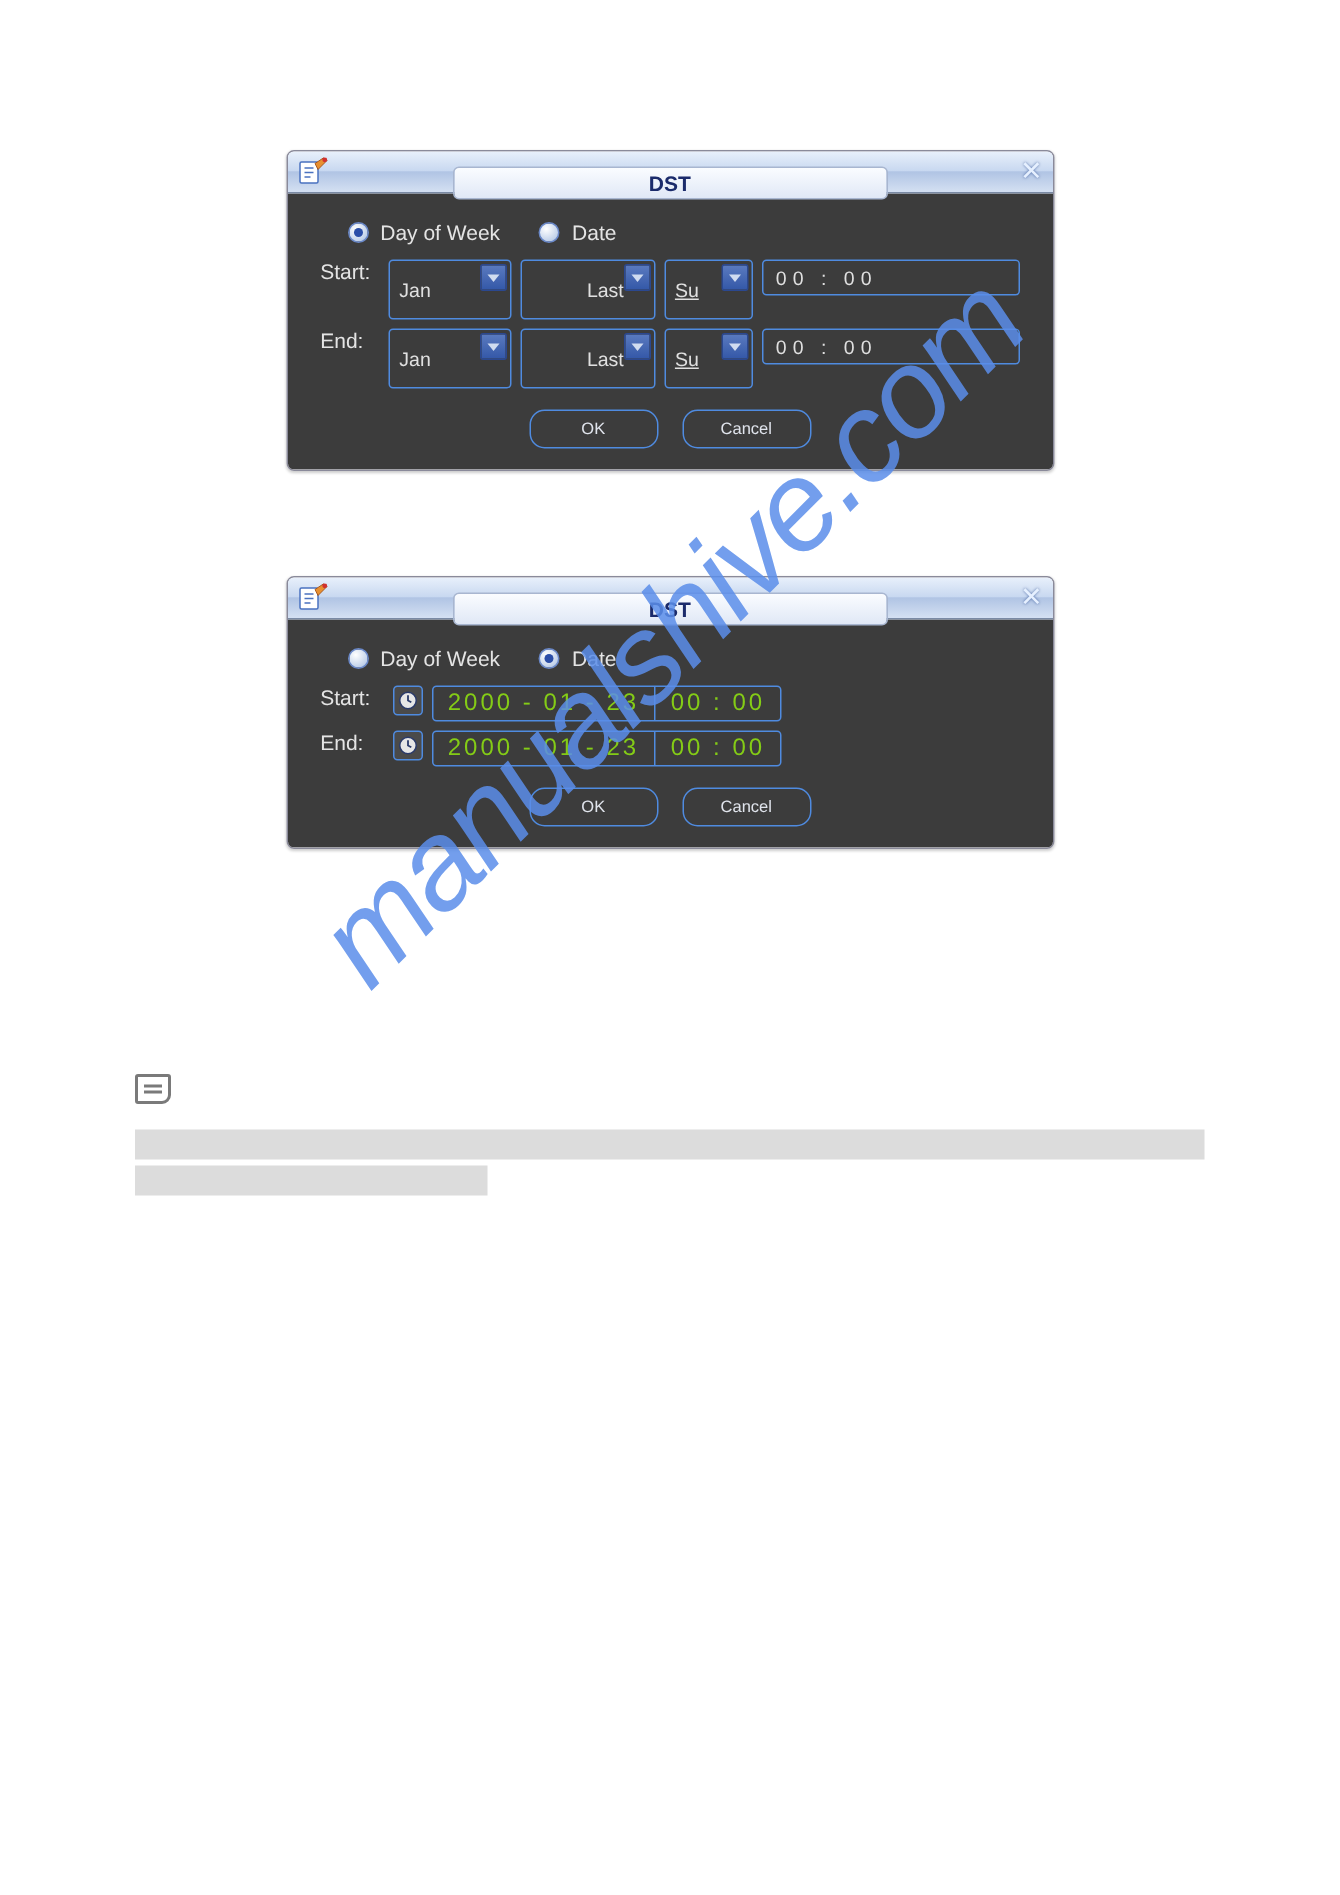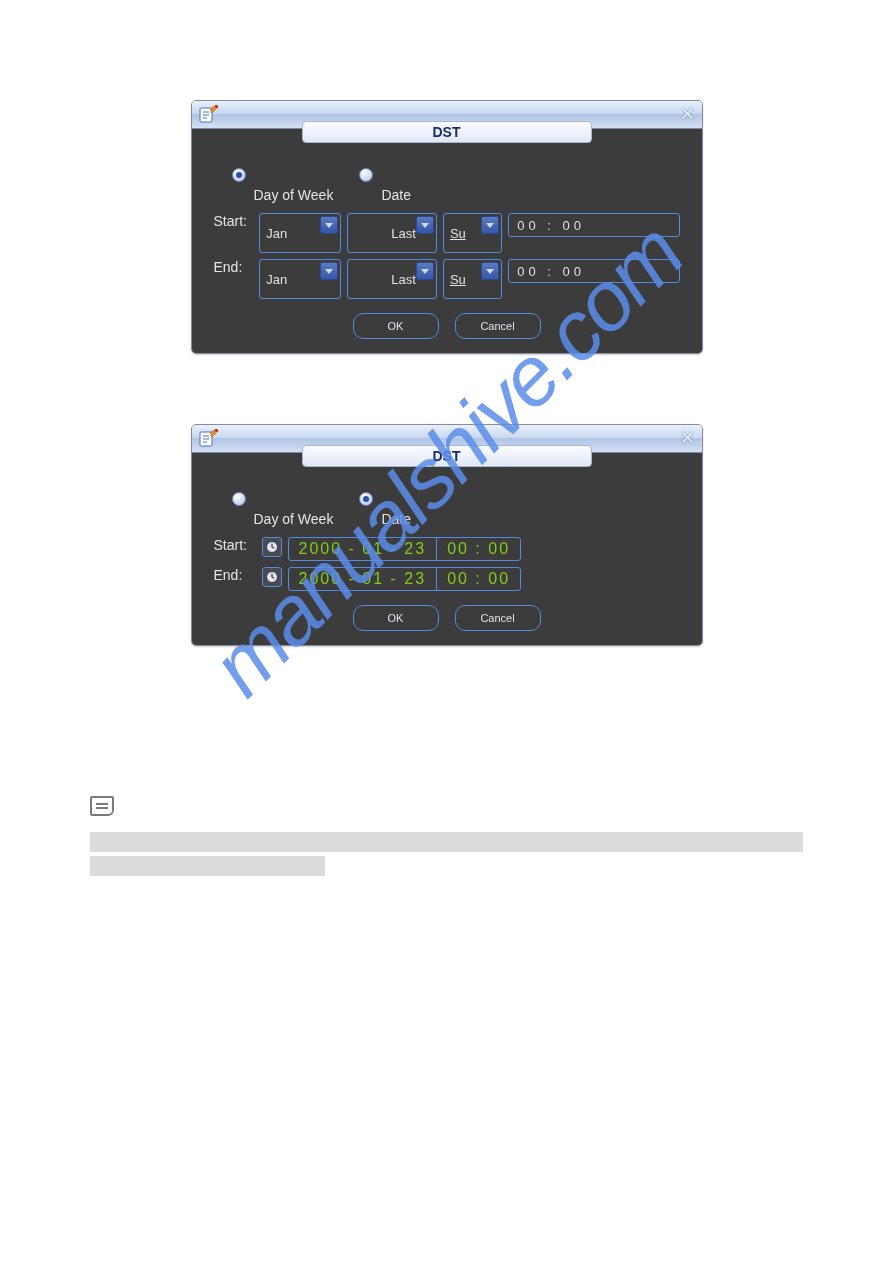--- a/index.html
+++ b/index.html
@@ -53,21 +53,21 @@
     height: 22px;
     margin-left: 4px;
     display: inline-flex;
     align-items: center;
     justify-content: center;
   }
   .title-pill {
     position: absolute;
     left: 50%;
     transform: translateX(-50%);
-    top: 20px;
+    top: 10px;
     width: 290px;
     height: 22px;
     background: linear-gradient(to bottom, #fafcff 0%, #e0e8f6 100%);
     border: 1px solid #a8b6d0;
     border-radius: 4px;
     display: flex;
     align-items: center;
     justify-content: center;
     font-size: 14px;
     font-weight: bold;
@@ -116,21 +116,20 @@
   }
   .radio.selected::after {
     content: '';
     width: 6px;
     height: 6px;
     border-radius: 50%;
     background: #2b4ea8;
   }
   .radio-label {
     margin-right: 18px;
-    margin-top: 40px;
   }
 
   .field-row {
     display: flex;
     align-items: flex-start;
     gap: 6px;
     margin-bottom: 6px;
   }
   .field-label {
     width: 42px;

